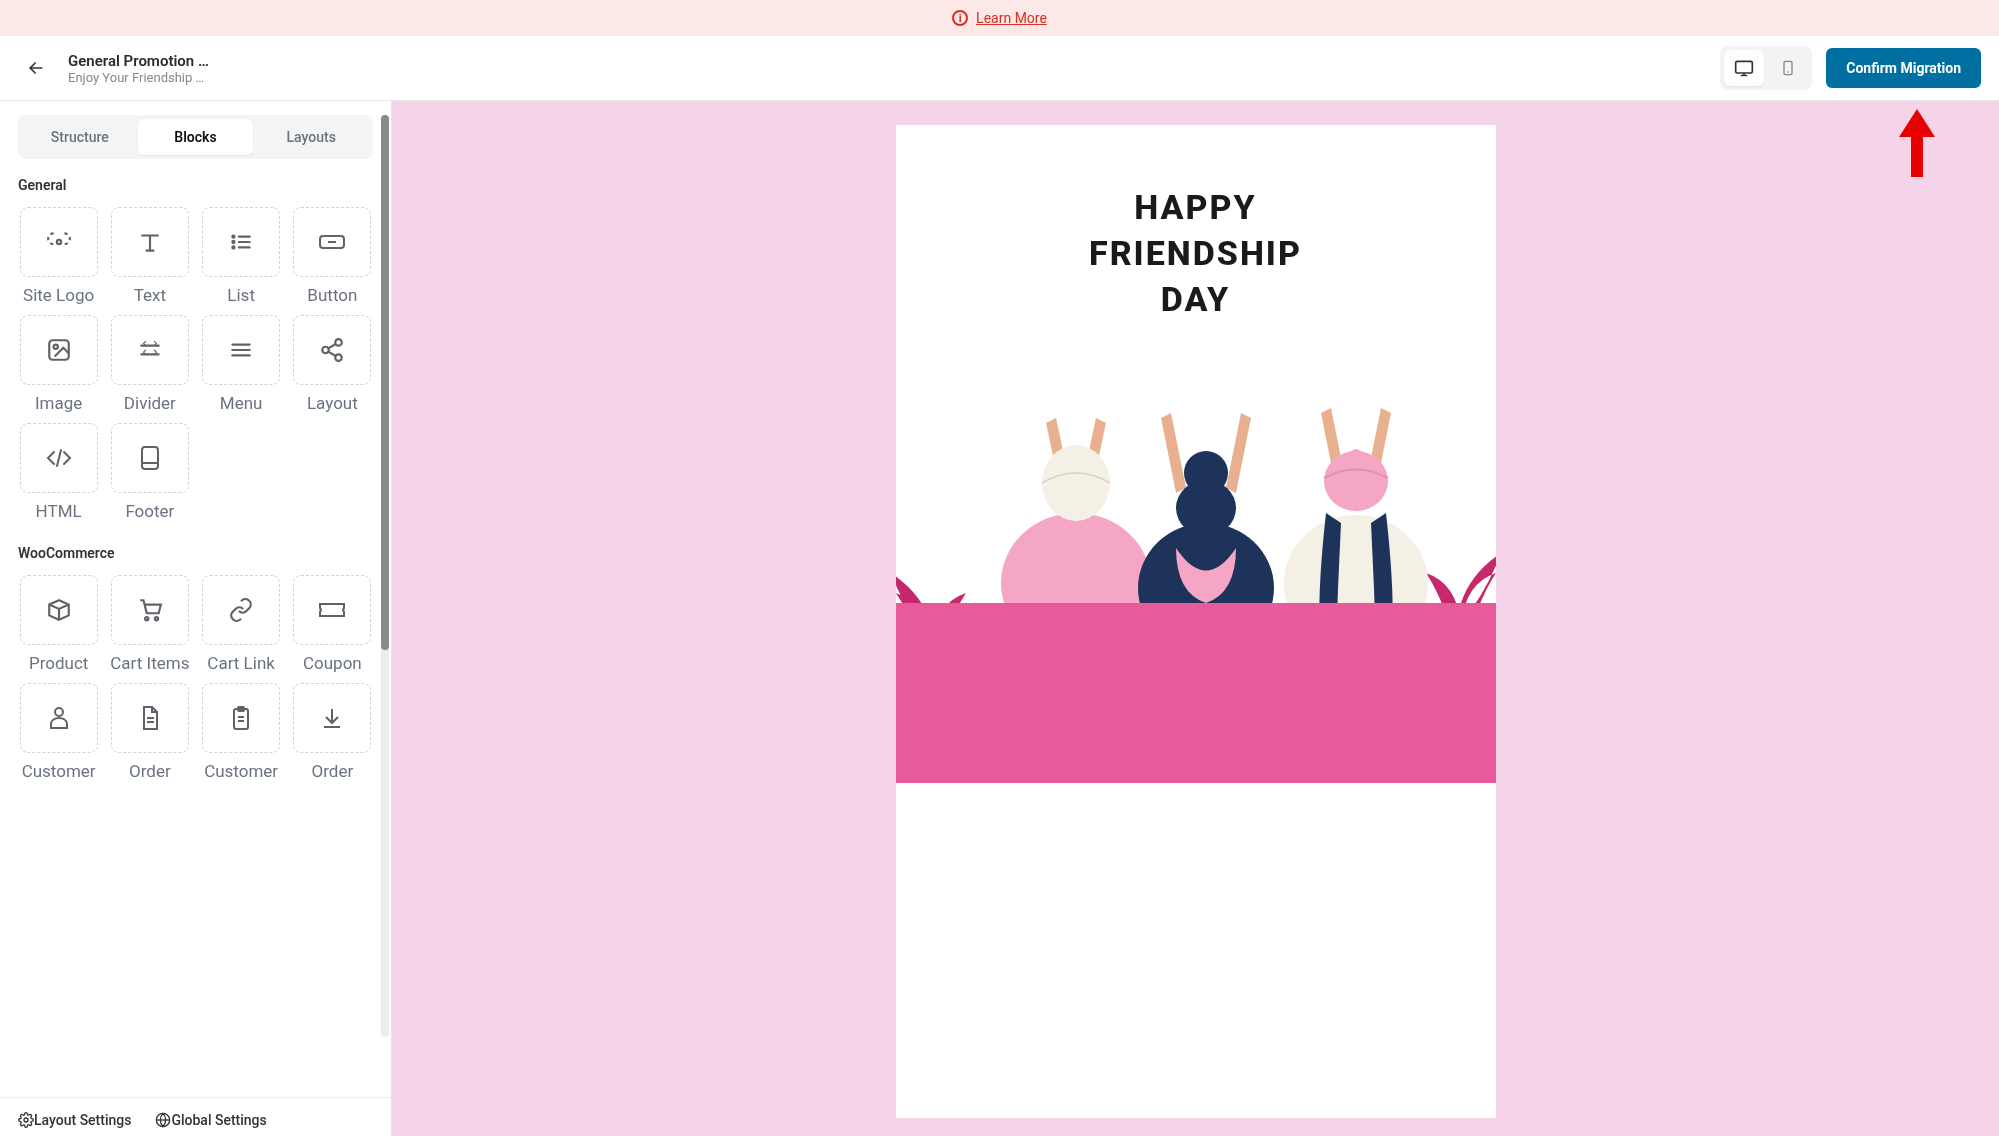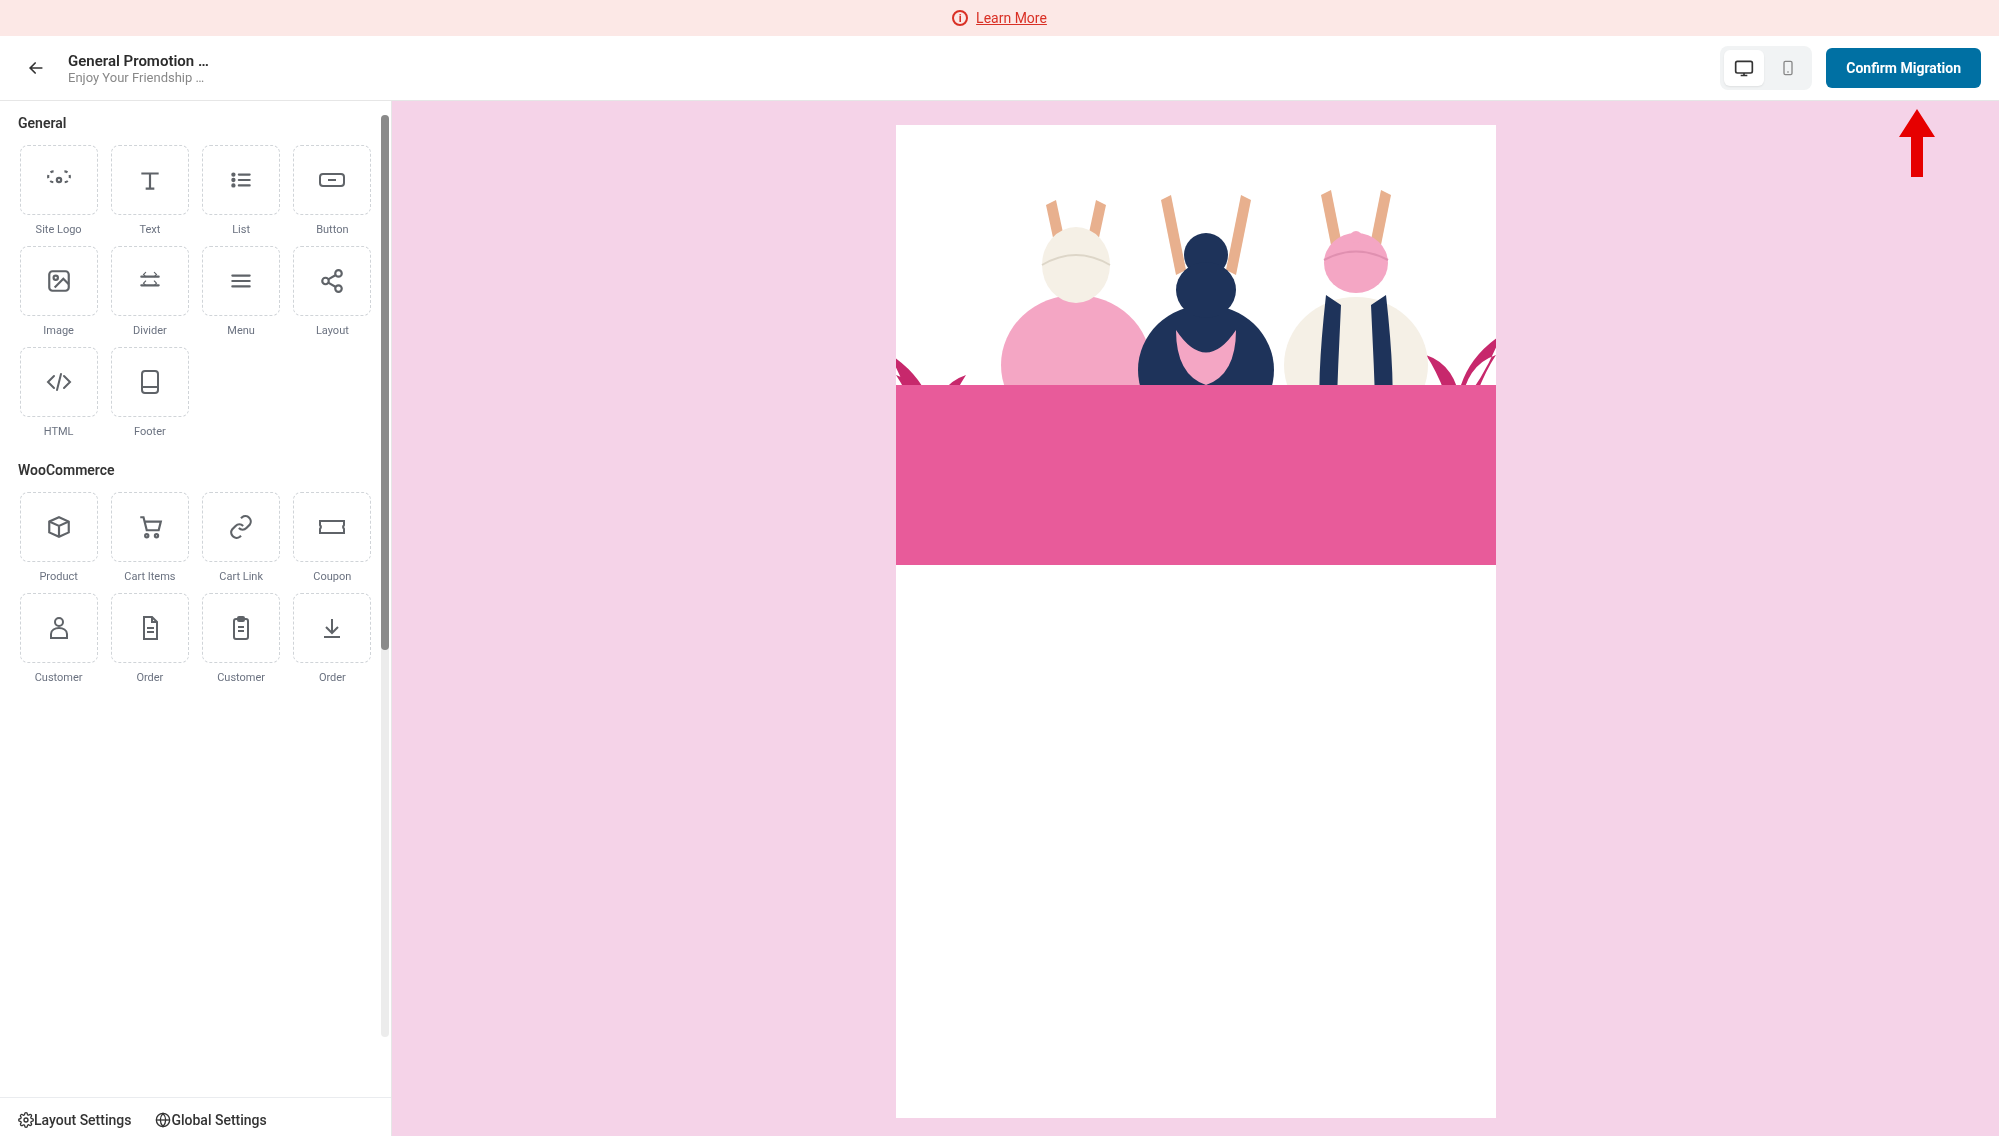--- a/index.html
+++ b/index.html
@@ -27,21 +27,21 @@
 .sidebar-scroll-thumb { position: absolute; left: 0; top: 0; width: 8px; height: 58%; background: #8a8a8a; border-radius: 4px; }
 
 .tabs { display: flex; background: #f3f4f6; border-radius: 8px; padding: 4px; margin-bottom: 18px; }
 .tab { flex: 1; text-align: center; padding: 10px 0; font-size: 14px; color: #6b7280; cursor: pointer; border-radius: 6px; font-weight: 500; }
 .tab.active { background: #fff; color: #111; font-weight: 600; box-shadow: 0 1px 2px rgba(0,0,0,0.06); }
 
 .section-title { font-size: 14px; font-weight: 600; color: #333; margin-bottom: 14px; }
 .blocks-grid { display: grid; grid-template-columns: repeat(4, 1fr); gap: 10px; margin-bottom: 24px; }
 .block-item { display: flex; flex-direction: column; align-items: center; gap: 8px; cursor: grab; }
 .block-icon { width: 78px; height: 70px; border: 1px dashed #d0d4d8; border-radius: 8px; display: flex; align-items: center; justify-content: center; color: #5f6368; background: #fff; }
-.block-label { font-size: 11px; color: #6b7280; text-align: left; }
+.block-label { font-size: 17px; color: #6b7280; text-align: left; }
 
 .sidebar-footer { display: flex; gap: 24px; padding: 14px 18px; border-top: 1px solid #eaecef; background: #fff; }
 .footer-link { display: flex; align-items: center; gap: 0; font-size: 14px; color: #333; font-weight: 500; cursor: pointer; }
 
 .canvas-area { flex: 1; background: #f5d3e8; display: flex; justify-content: center; padding: 24px 0; overflow: auto; position: relative; }
 .canvas { width: 600px; background: #fff; position: relative; overflow: hidden; }
 .canvas-heading { text-align: center; padding: 60px 30px 20px; font-size: 34px; font-weight: 800; letter-spacing: 2px; line-height: 1.35; color: #1a1a1a; }
 
 .illus { position: relative; height: 440px; }
 .pink-ground { position: absolute; bottom: 0; left: 0; right: 0; height: 180px; background: #e85b9a; }
@@ -89,20 +89,25 @@
 </div>
 
 <div class="main">
 
   <div class="sidebar">
     <div class="sidebar-inner">
       <div class="sidebar-scroll-track">
         <div class="sidebar-scroll-thumb"></div>
       </div>
 
+      <div class="tabs">
+        <div class="tab">Structure</div>
+        <div class="tab active">Blocks</div>
+        <div class="tab">Layouts</div>
+      </div>
 
       <div class="section-title">General</div>
       <div class="blocks-grid">
 
         <div class="block-item">
           <div class="block-icon">
             <svg width="26" height="26" viewBox="0 0 24 24" fill="none" stroke="currentColor" stroke-width="2">
                 <path d="M7 4a5 5 0 0 0 0 10M17 4a5 5 0 0 1 0 10" stroke-dasharray="3 3"></path>
                 <circle cx="12" cy="12" r="2"></circle>
               </svg>
@@ -314,20 +319,25 @@
               <path d="M12 2a15 15 0 0 1 4 10 15 15 0 0 1-4 10 15 15 0 0 1-4-10 15 15 0 0 1 4-10z"></path>
             </svg>
         </span>
         <span>Global Settings</span>
       </div>
     </div>
   </div>
 
   <div class="canvas-area">
     <div class="canvas">
+      <div class="canvas-heading">
+        <span>HAPPY</span><br>
+        <span>FRIENDSHIP</span><br>
+        <span>DAY</span>
+      </div>
       <div class="illus">
 
         <svg class="leaf" style="left:-10px;bottom:100px;width:90px;height:140px" viewBox="0 0 90 140">
             <path d="M45 140 Q30 80 10 50 Q40 60 45 100 Q50 60 80 50 Q60 80 45 140 M45 100 Q20 70 5 30 Q35 50 45 80" fill="#c7286c"></path>
           </svg>
 
         <svg class="leaf" style="right:-10px;bottom:120px;width:90px;height:140px" viewBox="0 0 90 140">
             <path d="M45 140 Q30 80 10 50 Q40 60 45 100 Q50 60 80 50 Q60 80 45 140 M45 100 Q70 70 85 30 Q55 50 45 80" fill="#c7286c"></path>
           </svg>
 

